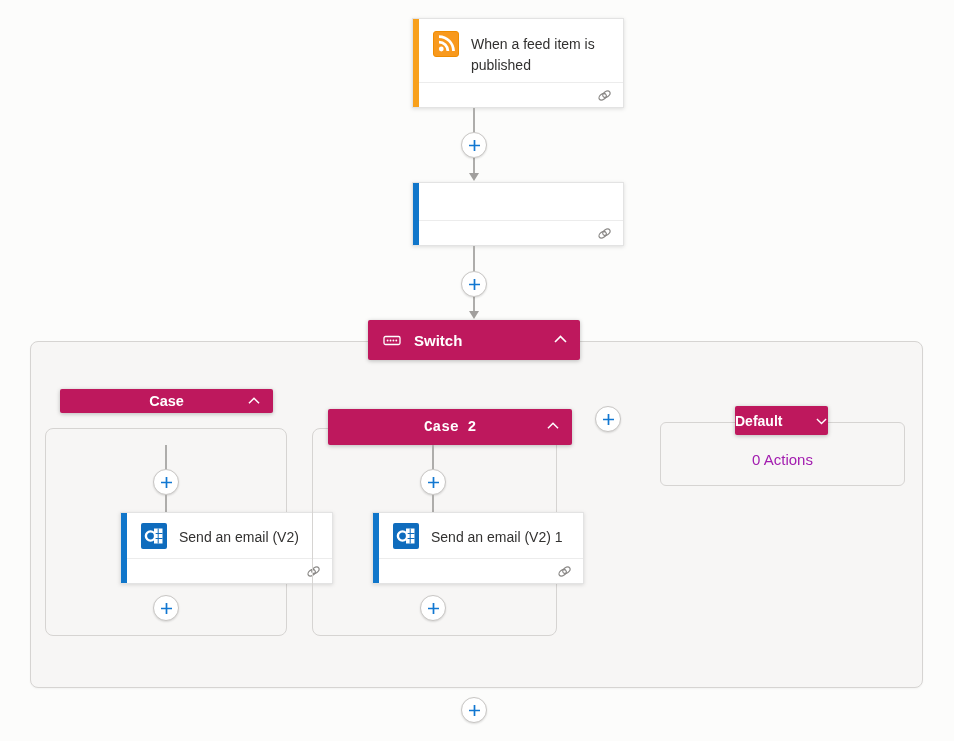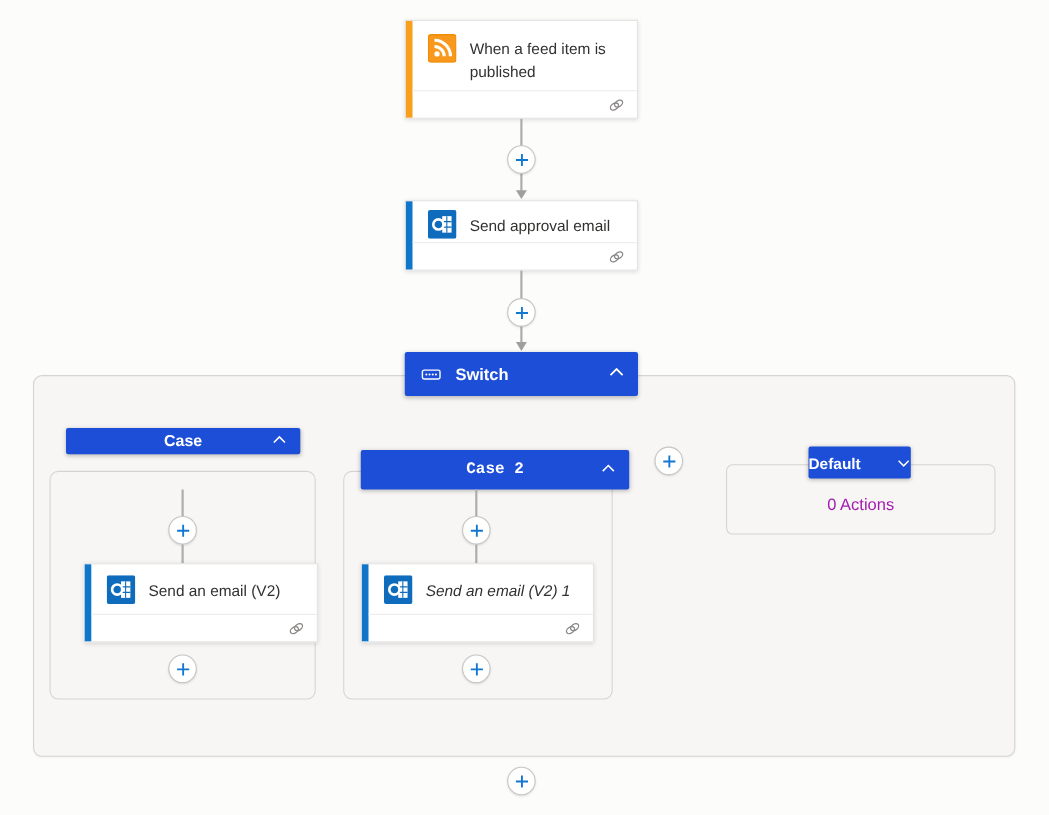--- a/index.html
+++ b/index.html
@@ -12,20 +12,21 @@
   }
   .canvas { position: absolute; inset: 0; width: 954px; height: 741px; }
 
   
   .card {
     position: absolute;
     background: #ffffff;
     border: 1px solid #e3e3e3;
     box-shadow: 0 1px 4px rgba(0,0,0,0.13);
     cursor: pointer;
+    margin-left: 44px;
   }
   .card .accent { position: absolute; left: 0; top: 0; bottom: 0; width: 6px; }
   .accent.orange { background: #f8a01c; }
   .accent.blue   { background: #1076ca; }
   .card .title-row {
     display: flex; align-items: flex-start;
     padding: 12px 12px 6px 20px; gap: 12px;
   }
   .card .title-row.centered { align-items: center; padding-top: 8px; }
   .card .op-icon { flex: 0 0 26px; width: 26px; height: 26px; }
@@ -35,21 +36,21 @@
   .card .footer {
     position: absolute; left: 6px; right: 0; bottom: 0; height: 25px;
     border-top: 1px solid #ececec;
     display: flex; align-items: center; justify-content: flex-end;
     padding-right: 10px;
   }
 
   
   .scope-header {
     position: absolute;
-    background: #1d4ed8;
+    background: #be185d;
     color: #ffffff;
     box-shadow: 0 1px 4px rgba(0,0,0,0.25);
     border-radius: 2px;
     display: flex; align-items: center;
     cursor: pointer;
   }
   .scope-header .hdr-title { font-weight: bold; font-size: 15px; }
   .scope-header .chev { position: absolute; right: 12px; top: 50%; transform: translateY(-50%); cursor: pointer; }
 
   
@@ -130,29 +131,20 @@
   <div class="vline" style="left:473px; top:108px; height:66px;"></div>
   <div class="arrow-down" style="left:469px; top:173px;"></div>
   <div class="plus-btn" style="left:461px; top:132px;">
     <svg width="13" height="13" viewBox="0 0 13 13">
       <path d="M6.5 1 V12 M1 6.5 H12" stroke="#1177d1" stroke-width="1.7"></path>
     </svg>
   </div>
 
   <div class="card" style="left:368px; top:182px; width:212px; height:64px;">
     <div class="accent blue"></div>
-    <div class="title-row centered">
-      <svg class="op-icon" viewBox="0 0 26 26">
-        <rect width="26" height="26" rx="2" fill="#0f6cbd"></rect>
-        <rect x="13" y="5.5" width="8.5" height="15" fill="#ffffff"></rect>
-        <path d="M13 10.5 h8.5 M13 15.5 h8.5 M17.2 5.5 v15" stroke="#0f6cbd" stroke-width="1"></path>
-        <circle cx="9.5" cy="13" r="4.6" fill="#0f6cbd" stroke="#ffffff" stroke-width="2.4"></circle>
-      </svg>
-      <div class="op-title">Send approval email</div>
-    </div>
     <div class="footer">
       <svg width="17" height="17" viewBox="0 0 17 17">
         <g fill="none" stroke="#8a8886" stroke-width="1.2" transform="rotate(-35 8.5 8.5)">
           <ellipse cx="6.2" cy="8.5" rx="4" ry="2.7"></ellipse>
             <ellipse cx="10.8" cy="8.5" rx="4" ry="2.7"></ellipse>
         </g>
       </svg>
     </div>
   </div>
 
@@ -235,21 +227,21 @@
   <div class="vline" style="left:432px; top:445px; height:26px;"></div>
   <div class="plus-btn" style="left:420px; top:469px;">
     <svg width="13" height="13" viewBox="0 0 13 13">
       <path d="M6.5 1 V12 M1 6.5 H12" stroke="#1177d1" stroke-width="1.7"></path>
     </svg>
   </div>
   <div class="vline" style="left:432px; top:495px; height:18px;"></div>
 
   <div class="card" style="left:328px; top:512px; width:212px; height:72px;">
     <div class="accent blue"></div>
-    <div class="title-row centered" style="padding-top:10px;font-style:italic;">
+    <div class="title-row centered" style="padding-top:10px;">
       <svg class="op-icon" viewBox="0 0 26 26">
         <rect width="26" height="26" rx="2" fill="#0f6cbd"></rect>
         <rect x="13" y="5.5" width="8.5" height="15" fill="#ffffff"></rect>
         <path d="M13 10.5 h8.5 M13 15.5 h8.5 M17.2 5.5 v15" stroke="#0f6cbd" stroke-width="1"></path>
         <circle cx="9.5" cy="13" r="4.6" fill="#0f6cbd" stroke="#ffffff" stroke-width="2.4"></circle>
       </svg>
       <div class="op-title">Send an email (V2) 1</div>
     </div>
     <div class="footer">
       <svg width="17" height="17" viewBox="0 0 17 17">

